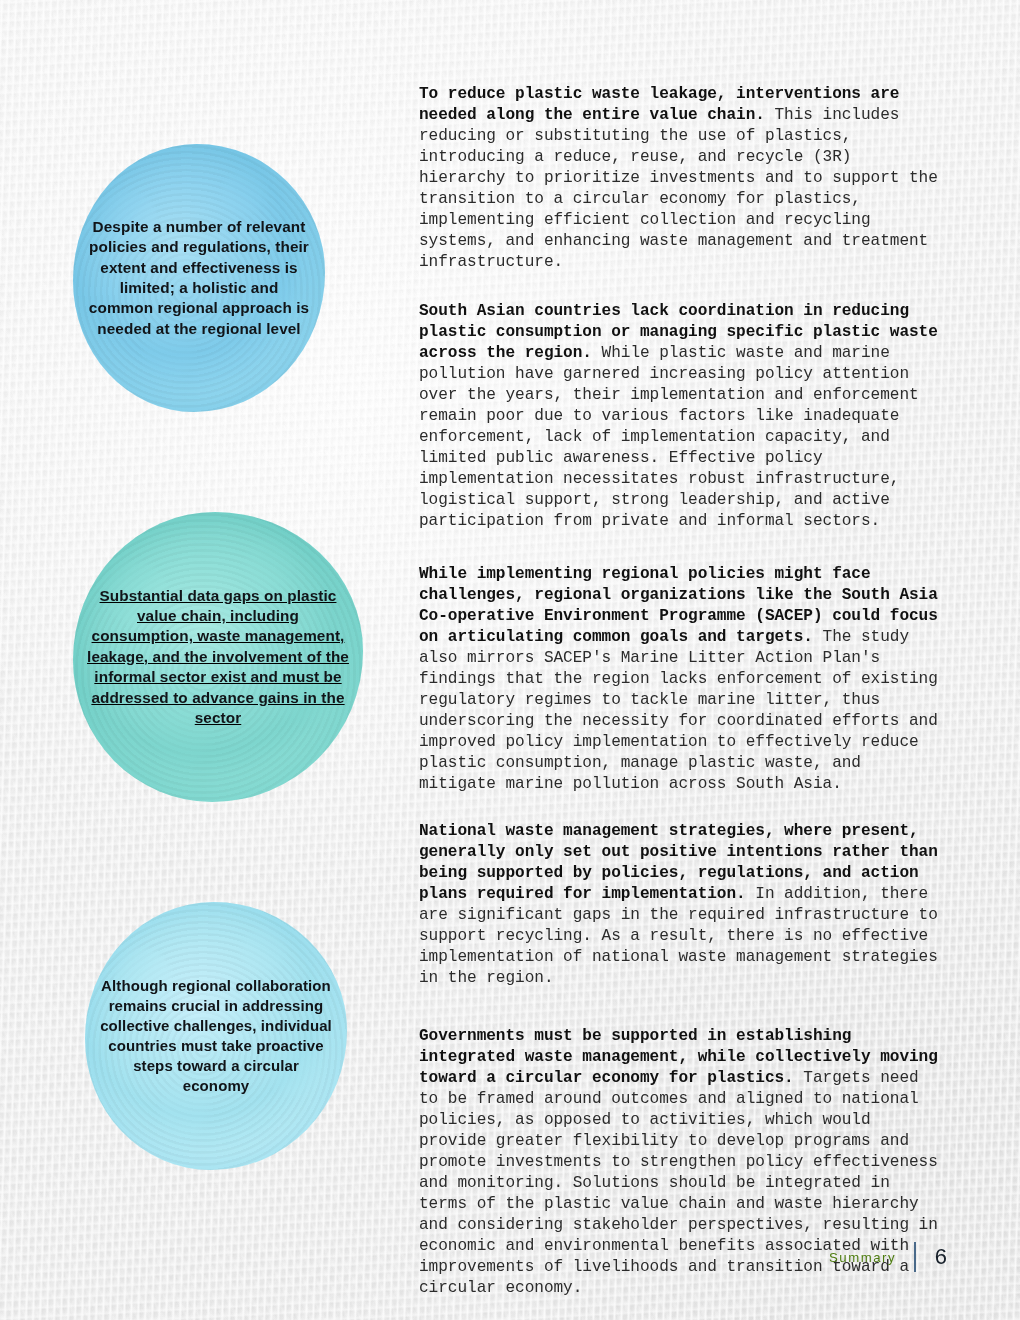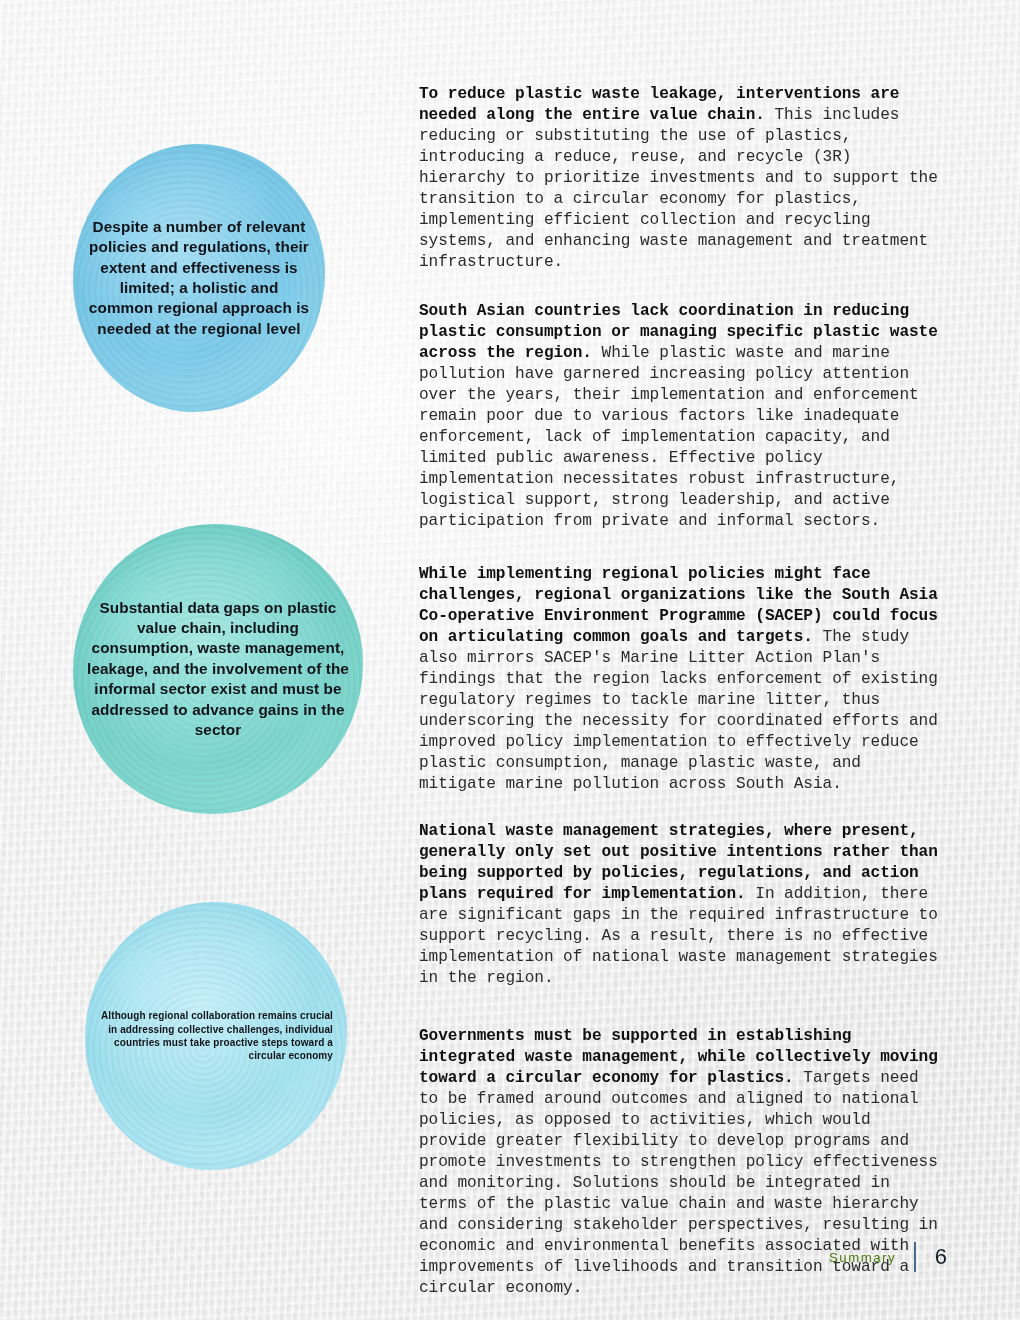--- a/index.html
+++ b/index.html
@@ -111,36 +111,36 @@
   
   #blob-1 { left: 73px; top: 144px; width: 252px; height: 268px; justify-content: center; }
   #blob-1 .ink {
     background:
       radial-gradient(ellipse 62% 58% at 42% 38%, #a9e0f4 0%, #8ed3ef 42%, #7ecbea 70%, #93d8f0 100%);
     box-shadow: inset 0 0 34px rgba(90,180,215,.45);
   }
   #blob-1 .label { font-size: 15.3px; }
 
   
-  #blob-2 { left: 73px; top: 524px; width: 290px; height: 290px; }
+  #blob-2 { left: 73px; top: 512px; width: 290px; height: 290px; text-decoration: underline; }
   #blob-2 .ink {
     background:
       radial-gradient(ellipse 64% 60% at 44% 40%, #a9eae3 0%, #8fdfd8 40%, #7ed6ce 72%, #93e2da 100%);
     box-shadow: inset 0 0 36px rgba(70,185,175,.45);
   }
   #blob-2 .label { font-size: 15.3px; }
 
   
   #blob-3 { left: 85px; top: 902px; width: 262px; height: 268px; }
   #blob-3 .ink {
     background:
       radial-gradient(ellipse 62% 58% at 43% 38%, #c7effa 0%, #b2e8f3 42%, #a3e2ef 72%, #b8ebf5 100%);
     box-shadow: inset 0 0 32px rgba(120,205,230,.42);
   }
-  #blob-3 .label { font-size: 10px; text-align: right; }
+  #blob-3 .label { font-size: 15px; }
 
   
   .text-col {
     position: absolute;
     left: 419px;
     top: 84px;
     width: 521px;
     z-index: 4;
     font-family: Liberation Mono, monospace;
   }

